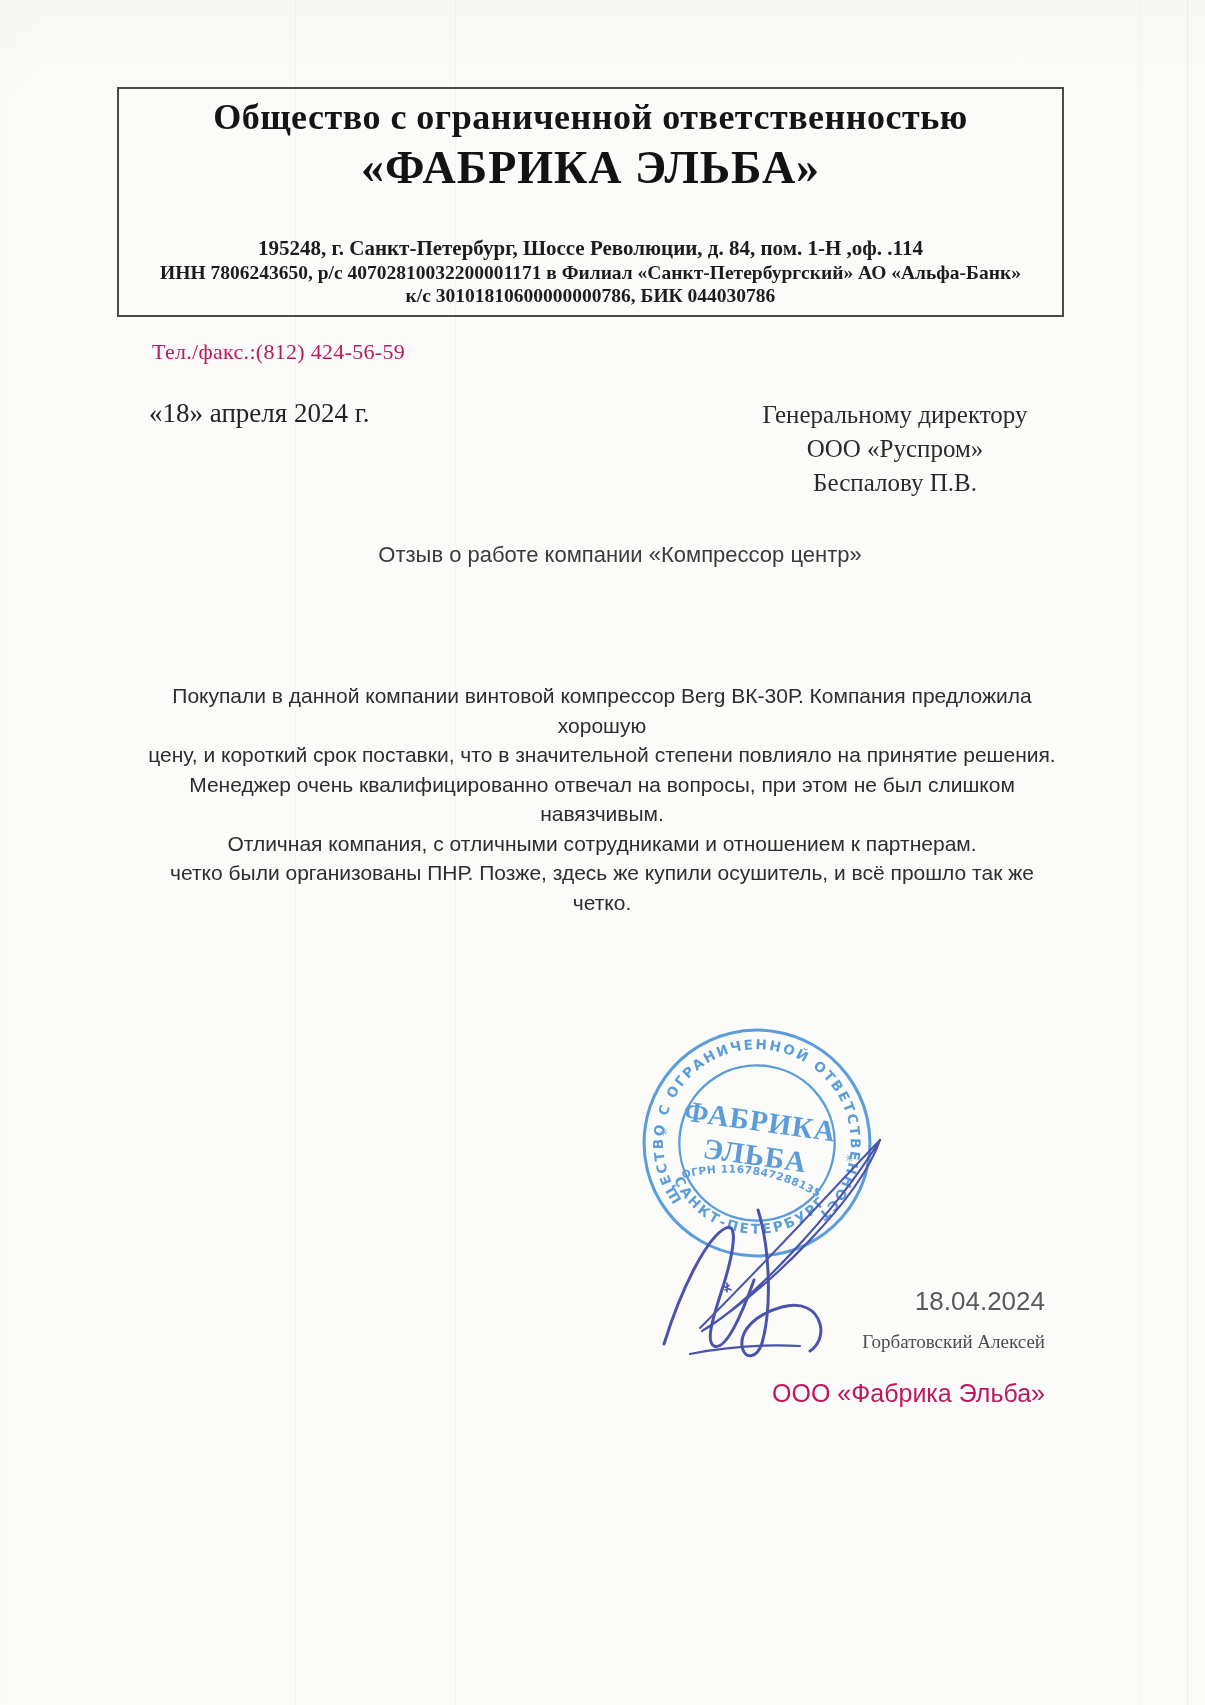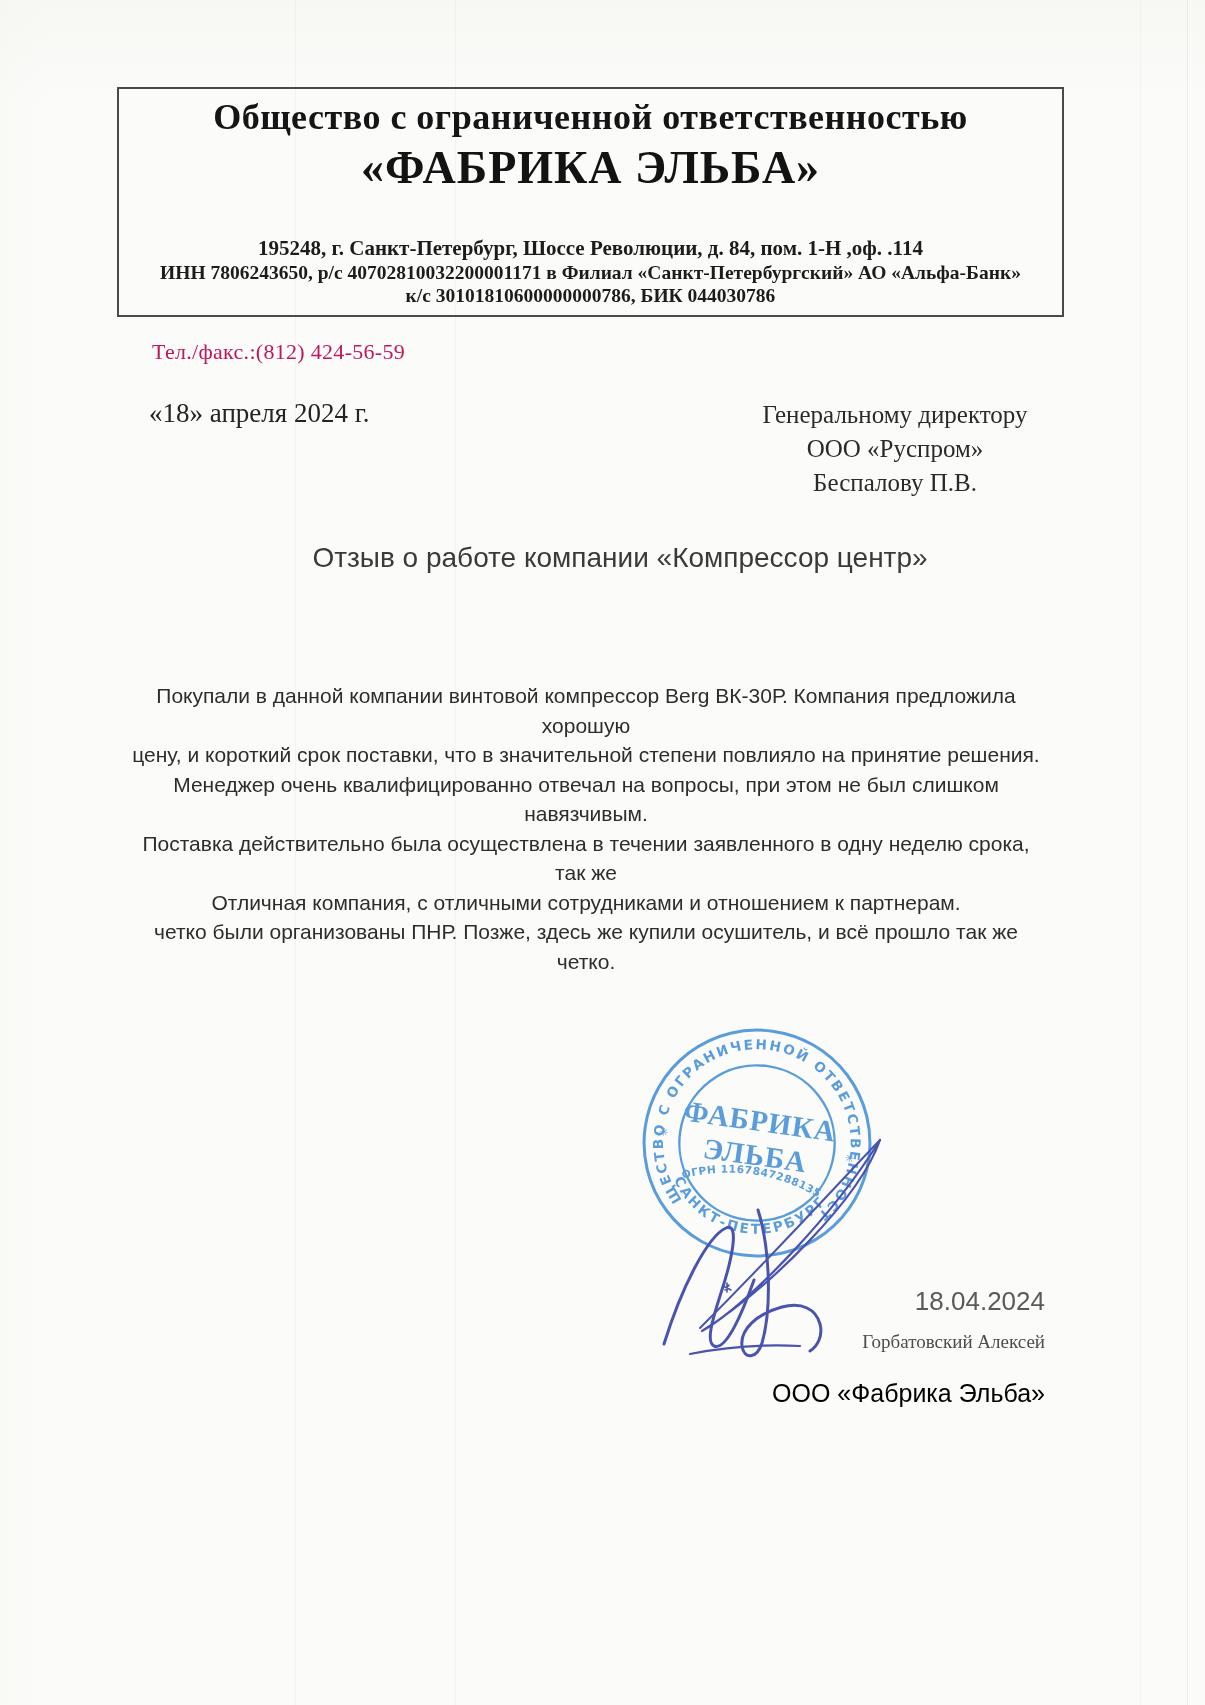--- a/index.html
+++ b/index.html
@@ -13,33 +13,33 @@
   .hdr-box{position:absolute;left:117px;top:87px;width:947px;height:230px;border:2px solid #4a4a48;box-sizing:border-box;text-align:center;}
   .org-type{margin-top:7px;font-size:36px;font-weight:bold;color:#151515;letter-spacing:.5px;}
   .org-name{margin-top:3px;font-size:46px;font-weight:bold;color:#131313;letter-spacing:1px;}
   .hdr-addr{margin-top:42px;font-size:21px;font-weight:bold;color:#1c1c1c;}
   .hdr-bank{font-size:19.5px;font-weight:bold;color:#1c1c1c;margin-top:1px;}
   
   .tel{position:absolute;left:152px;top:339px;font-size:22px;color:#be185d;letter-spacing:.3px;}
   .date-line{position:absolute;left:149px;top:398px;font-size:27px;color:#242424;}
   .addressee{position:absolute;left:745px;top:398px;width:300px;text-align:center;font-size:25px;color:#2a2a2a;line-height:34px;}
   
-  .subject{position:absolute;left:170px;top:542px;width:900px;text-align:center;font-family:"Liberation Sans",sans-serif;font-size:28px;color:#3a3a3a;}
-  .body-text{position:absolute;left:132px;top:681px;width:908px;text-align:center;font-family:"Liberation Sans",sans-serif;font-size:21px;color:#2d2d2d;}
+  .subject{position:absolute;left:170px;top:542px;width:900px;text-align:center;font-family:"Liberation Sans",sans-serif;font-size:22px;color:#3a3a3a;}
+  .body-text{position:absolute;left:148px;top:681px;width:908px;text-align:center;font-family:"Liberation Sans",sans-serif;font-size:21px;color:#2d2d2d;}
   .body-text div{line-height:29.5px;}
   
   .stamp{position:absolute;left:636px;top:1022px;width:242px;height:242px;transform:rotate(8deg);opacity:.93;}
   .stamp text{fill:#4f96d8;}
   
   .sig{position:absolute;left:630px;top:1118px;width:280px;height:245px;}
   .sig path{stroke:#4a53ae;fill:none;stroke-linecap:round;stroke-linejoin:round;}
   
   .sig-date{position:absolute;right:160px;top:1286px;font-family:"Liberation Sans",sans-serif;font-size:26px;color:#5a5a5a;margin-left:36px;}
   .sig-name{position:absolute;right:160px;top:1331px;font-family:Liberation Serif, serif;font-size:19px;color:#4c4c4c;}
-  .sig-company{position:absolute;right:160px;top:1379px;font-family:"Liberation Sans",sans-serif;font-size:25px;color:#000000;text-align:center;}
+  .sig-company{position:absolute;right:160px;top:1379px;font-family:"Liberation Sans",sans-serif;font-size:25px;color:#be185d;text-align:center;}
 </style>
 </head>
 <body>
 
 <div class="page">
   <div class="noise"></div>
   <div class="scanline" style="left:295px"></div>
   <div class="scanline" style="left:455px"></div>
   <div class="scanline" style="left:1140px"></div>
   <div class="scanline" style="left:1187px;background:rgba(60,60,60,0.07)"></div>
@@ -61,21 +61,20 @@
     <div>ООО «Руспром»</div>
     <div>Беспалову П.В.</div>
   </div>
 
   <div class="subject">Отзыв о работе компании «Компрессор центр»</div>
 
   <div class="body-text">
     <div>Покупали в данной компании винтовой компрессор Berg ВК-30Р. Компания предложила хорошую</div>
     <div>цену, и короткий срок поставки, что в значительной степени повлияло на принятие решения.</div>
     <div>Менеджер очень квалифицированно отвечал на вопросы,  при этом не был слишком навязчивым.</div>
-    <div>Поставка действительно была осуществлена в течении заявленного в одну неделю срока, так же</div>
     <div>Отличная компания, с отличными сотрудниками и отношением к партнерам.</div>
     <div>четко были организованы ПНР. Позже, здесь же купили осушитель, и всё прошло так же четко.</div>
   </div>
 
   <svg class="stamp" viewBox="0 0 240 240">
     <defs>
       <path id="arcTop" d="M 48.8,179.8 A 93 93 0 1 1 191.2,179.8" fill="none"></path>
       <path id="arcBottom" d="M 35.4,150.8 A 90 90 0 0 0 204.6,150.8" fill="none"></path>
       <path id="arcOgrn" d="M 50,166 A 175 175 0 0 1 190,166" fill="none"></path>
     </defs>

